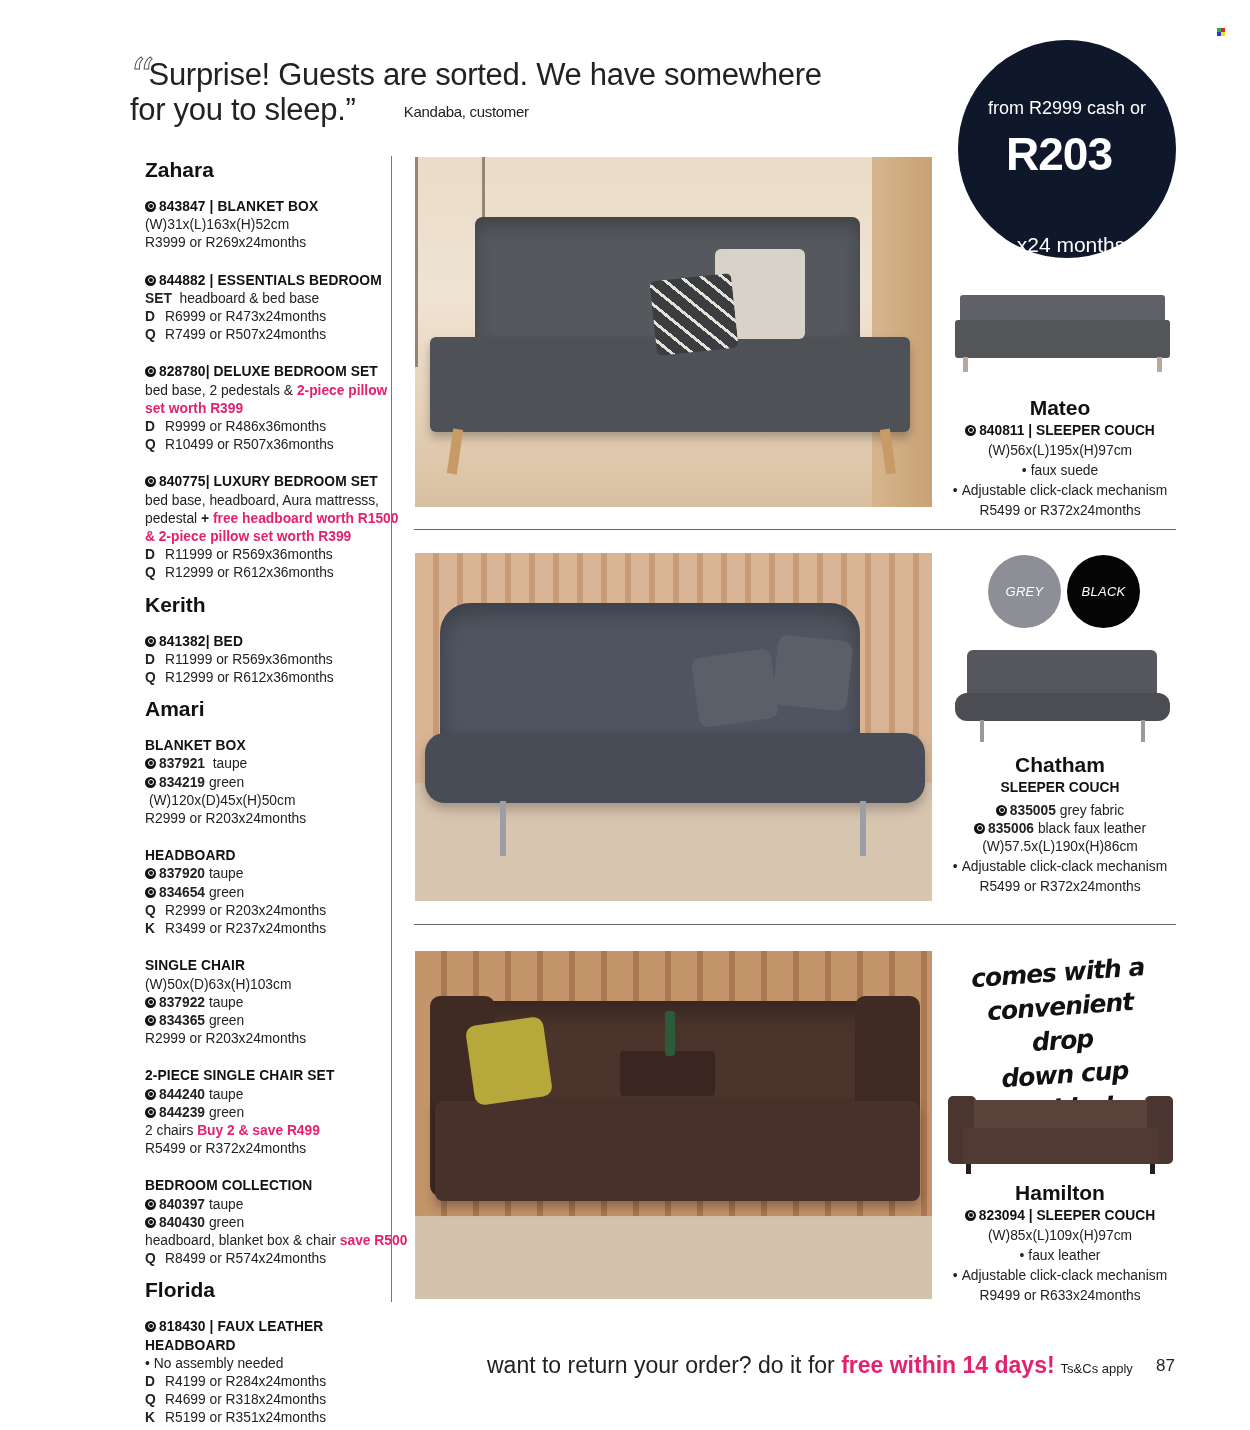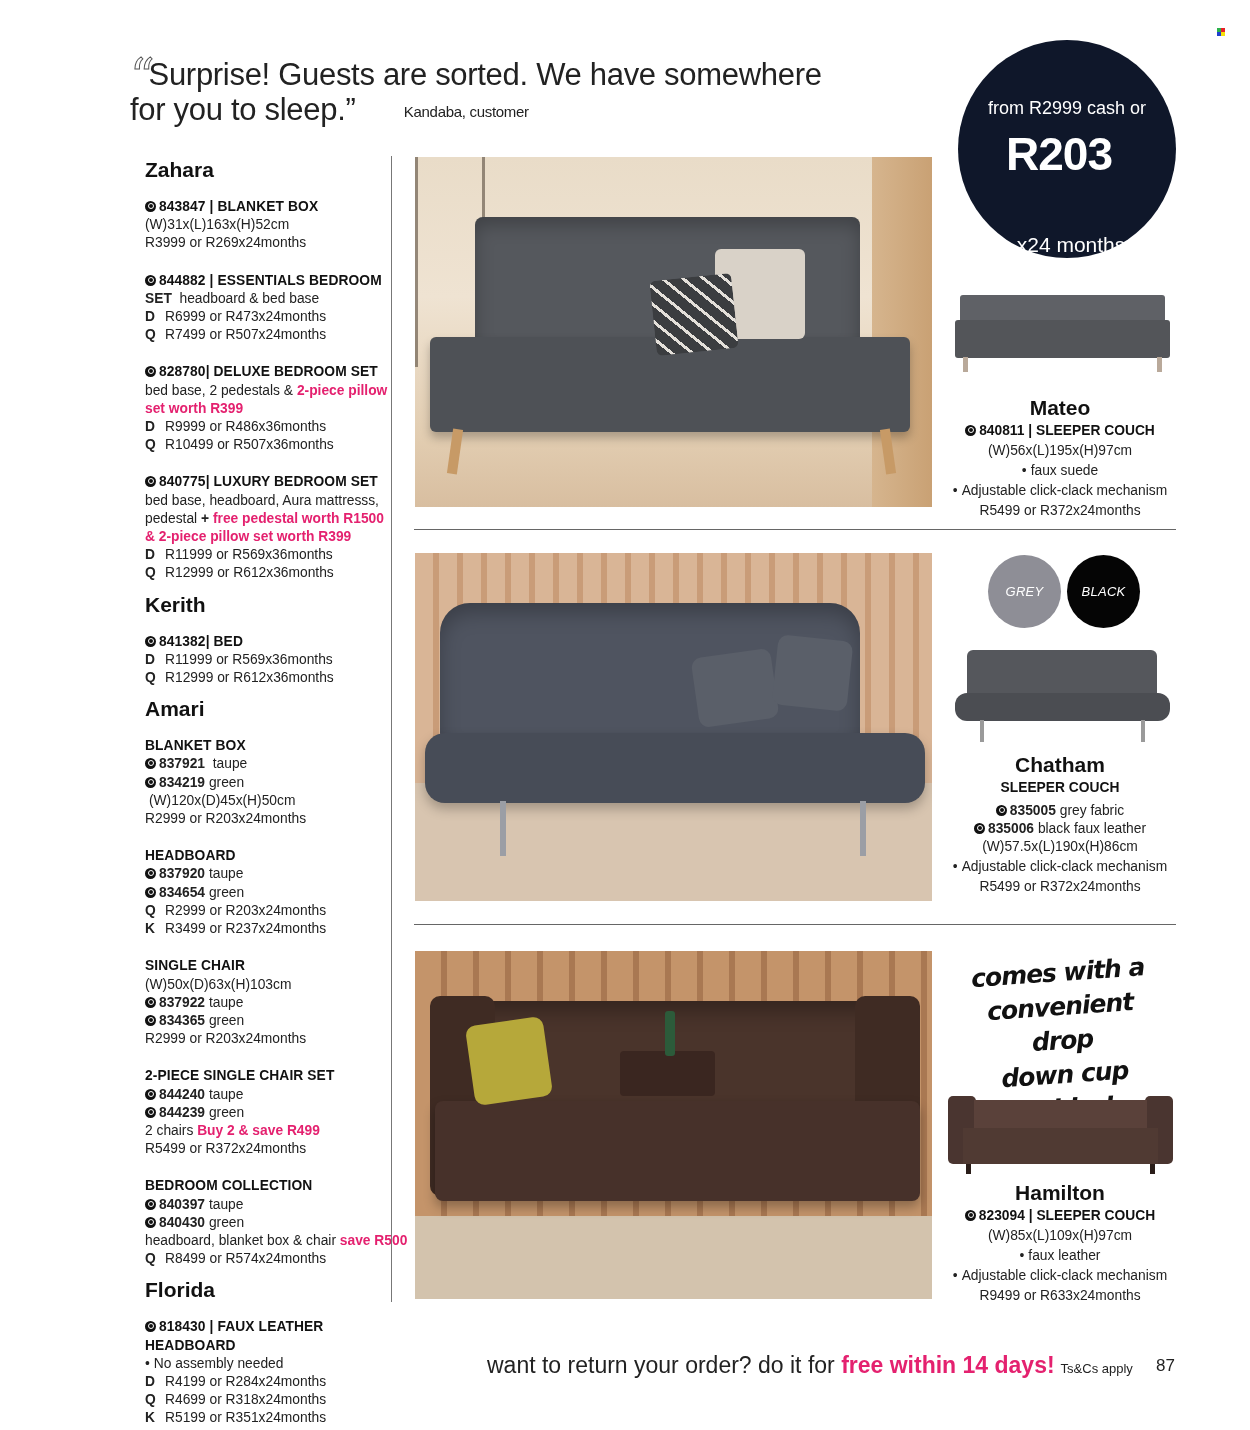--- a/index.html
+++ b/index.html
@@ -101,21 +101,21 @@
       <span class="grade">D</span>
       <span>R9999 or R486x36months</span>
     </div>
   <div class="price-row">
       <span class="grade">Q</span>
       <span>R10499 or R507x36months</span>
     </div>
   <div class="gap"></div>
   <div class="sec-title"><span class="sku-icon"></span><span>840775</span>| <span>LUXURY BEDROOM SET</span></div>
   <div>bed base, headboard, Aura mattresss,</div>
-  <div><span>pedestal</span> <b>+</b> <span class="pink">free pedestal worth R1500</span></div>
+  <div><span>pedestal</span> <b>+</b> <span class="pink">free headboard worth R1500</span></div>
   <div class="pink">&amp; 2-piece pillow set worth R399</div>
   <div class="price-row">
       <span class="grade">D</span>
       <span>R11999 or R569x36months</span>
     </div>
   <div class="price-row">
       <span class="grade">Q</span>
       <span>R12999 or R612x36months</span>
     </div>
 

